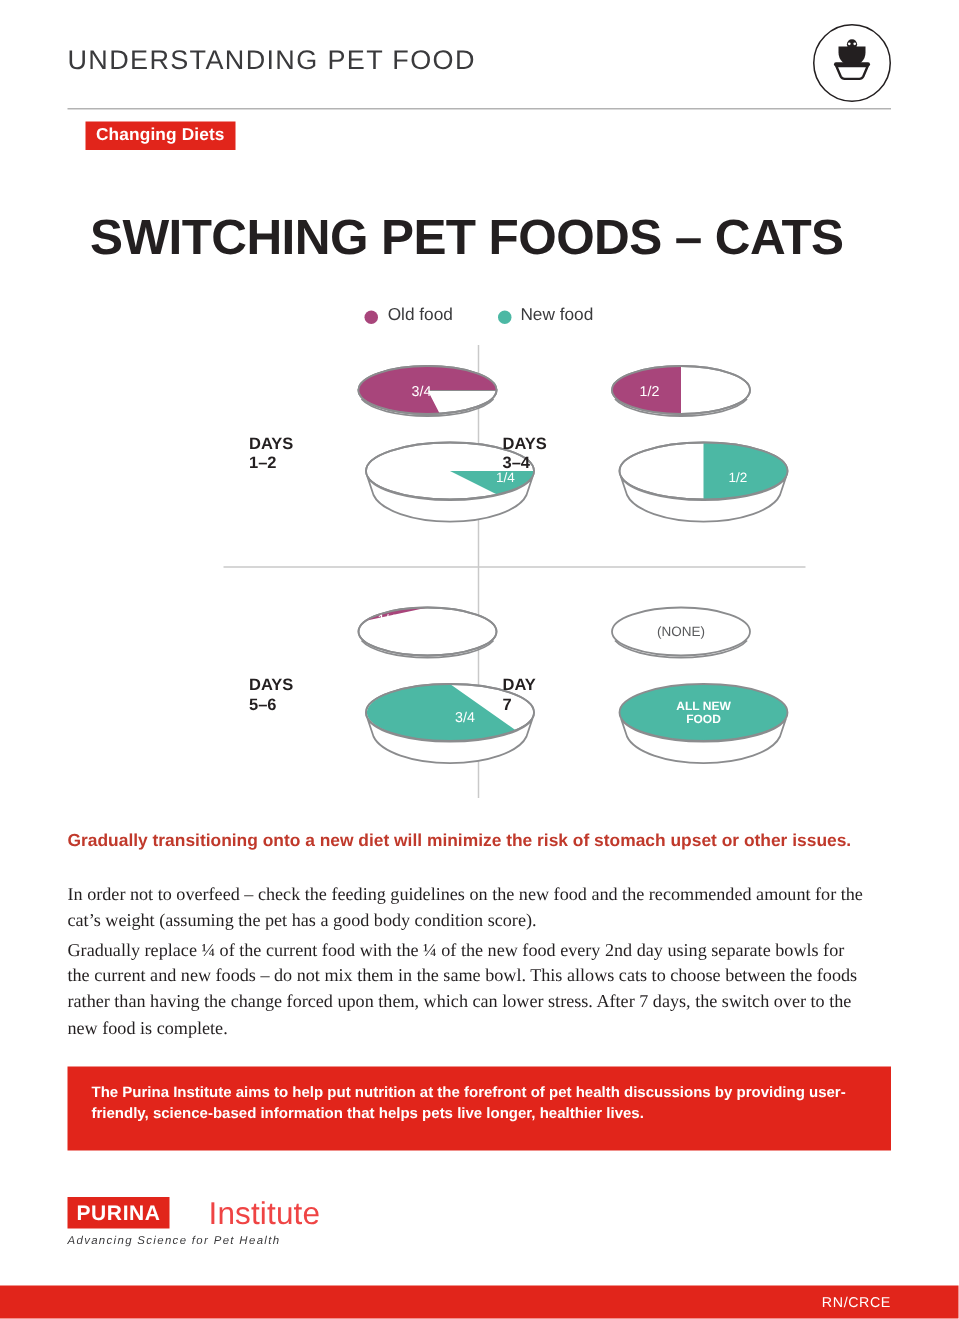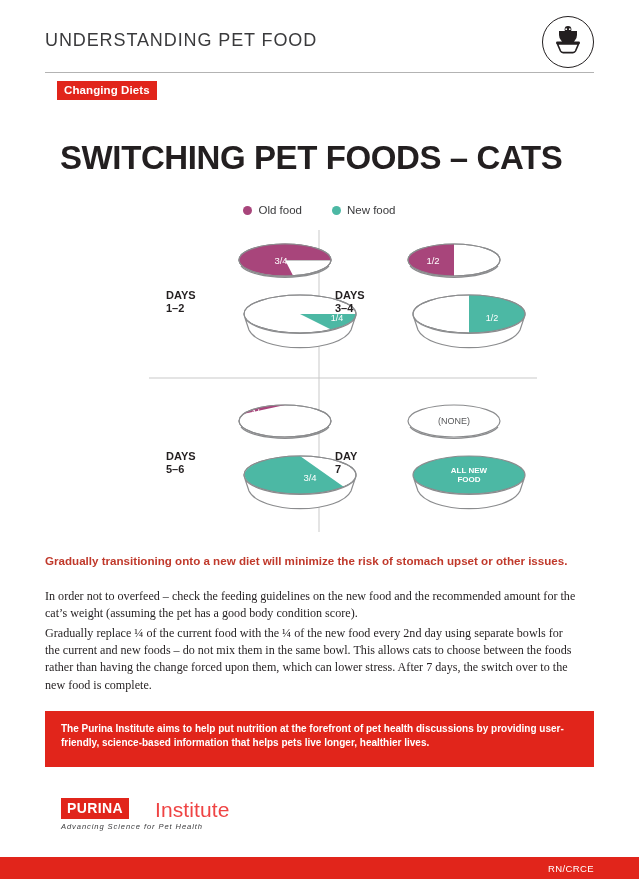--- a/index.html
+++ b/index.html
@@ -96,21 +96,21 @@
     top: 204px;
     width: 549px;
     display: flex;
     justify-content: center;
     gap: 30px;
     font-size: 11.5px;
     color: #3a3a3c;
   }
   .legend-item {
     display: flex;
-    align-items: center;
+    align-items: flex-end;
     gap: 6px;
   }
   .legend-dot {
     width: 9px;
     height: 9px;
     border-radius: 50%;
     display: inline-block;
   }
 
   
@@ -162,21 +162,20 @@
     line-height: 1.42;
   }
 
   
   .footer-logo {
     position: absolute;
     left: 45px;
     top: 798px;
     width: 230px;
     height: 34px;
-    margin-left: 16px;
   }
   .purina-badge {
     position: absolute;
     left: 0;
     top: 0;
     background: #e1251b;
     color: #ffffff;
     font-size: 14px;
     font-weight: bold;
     letter-spacing: 0.4px;

